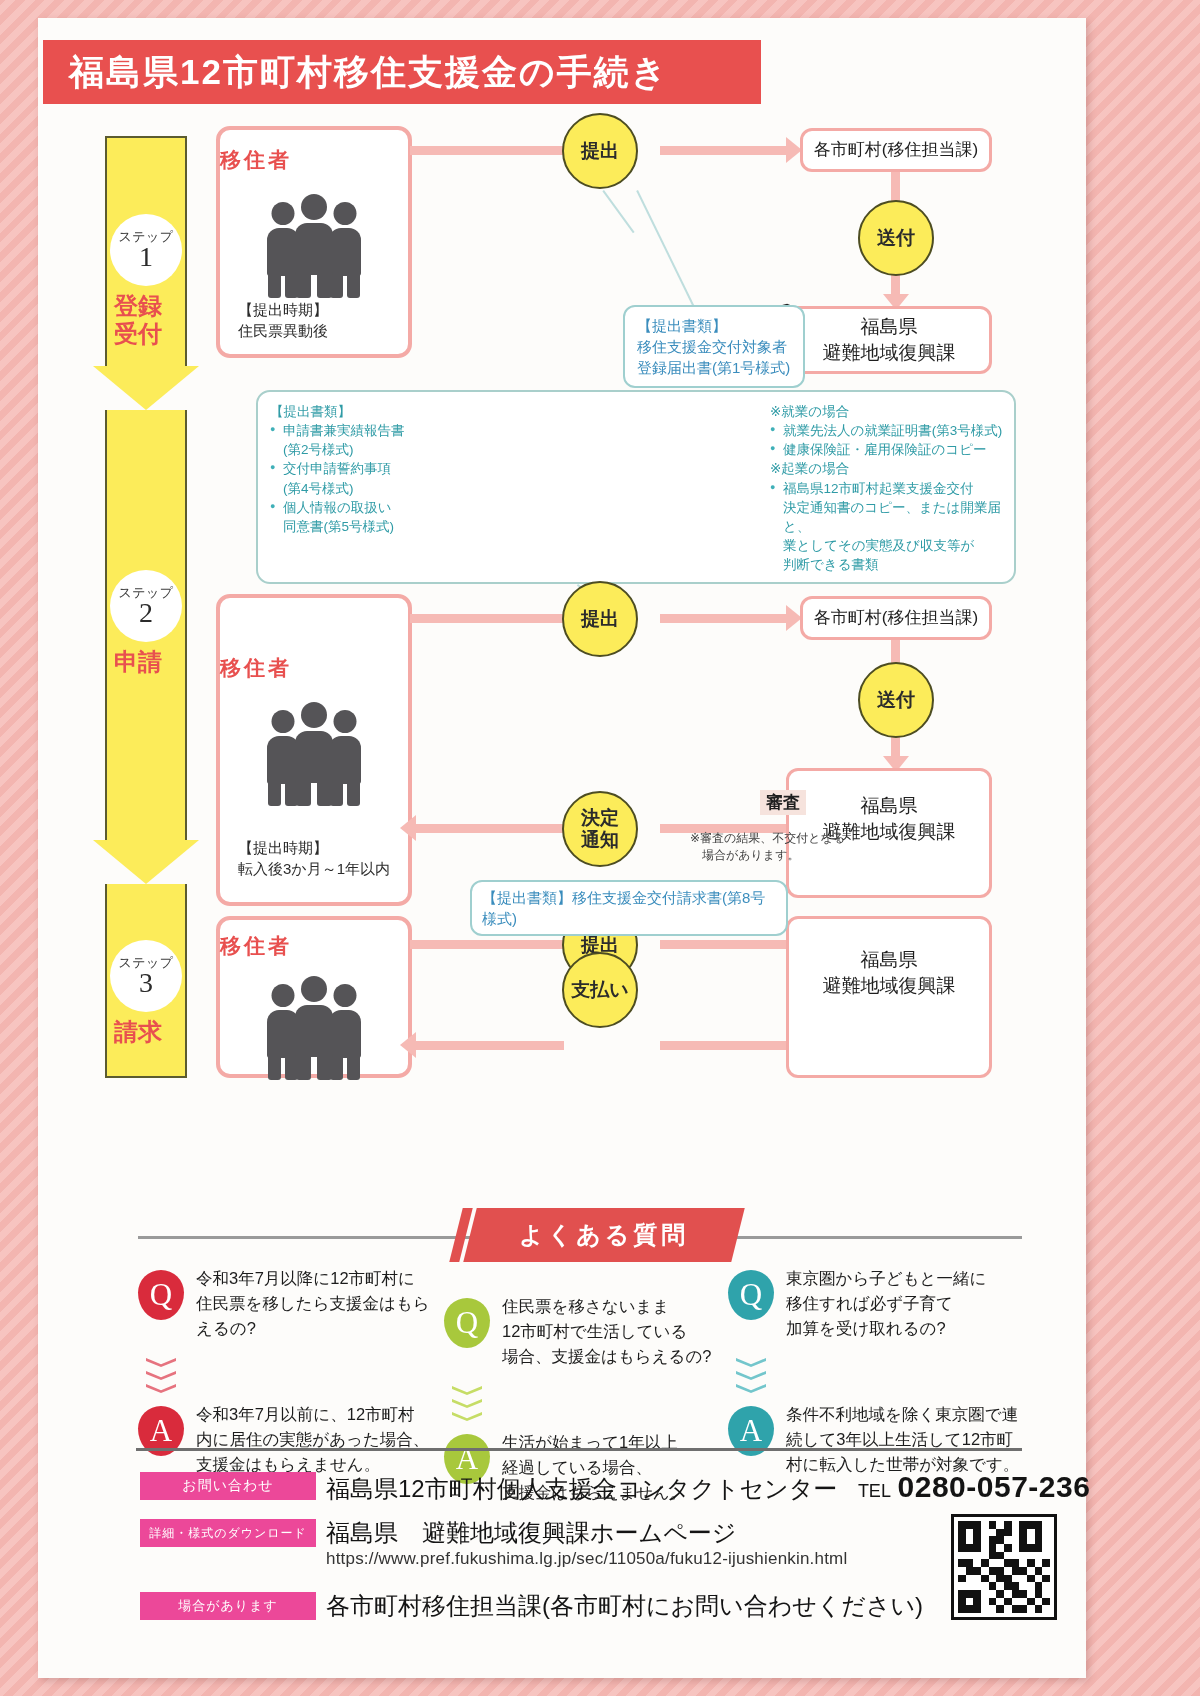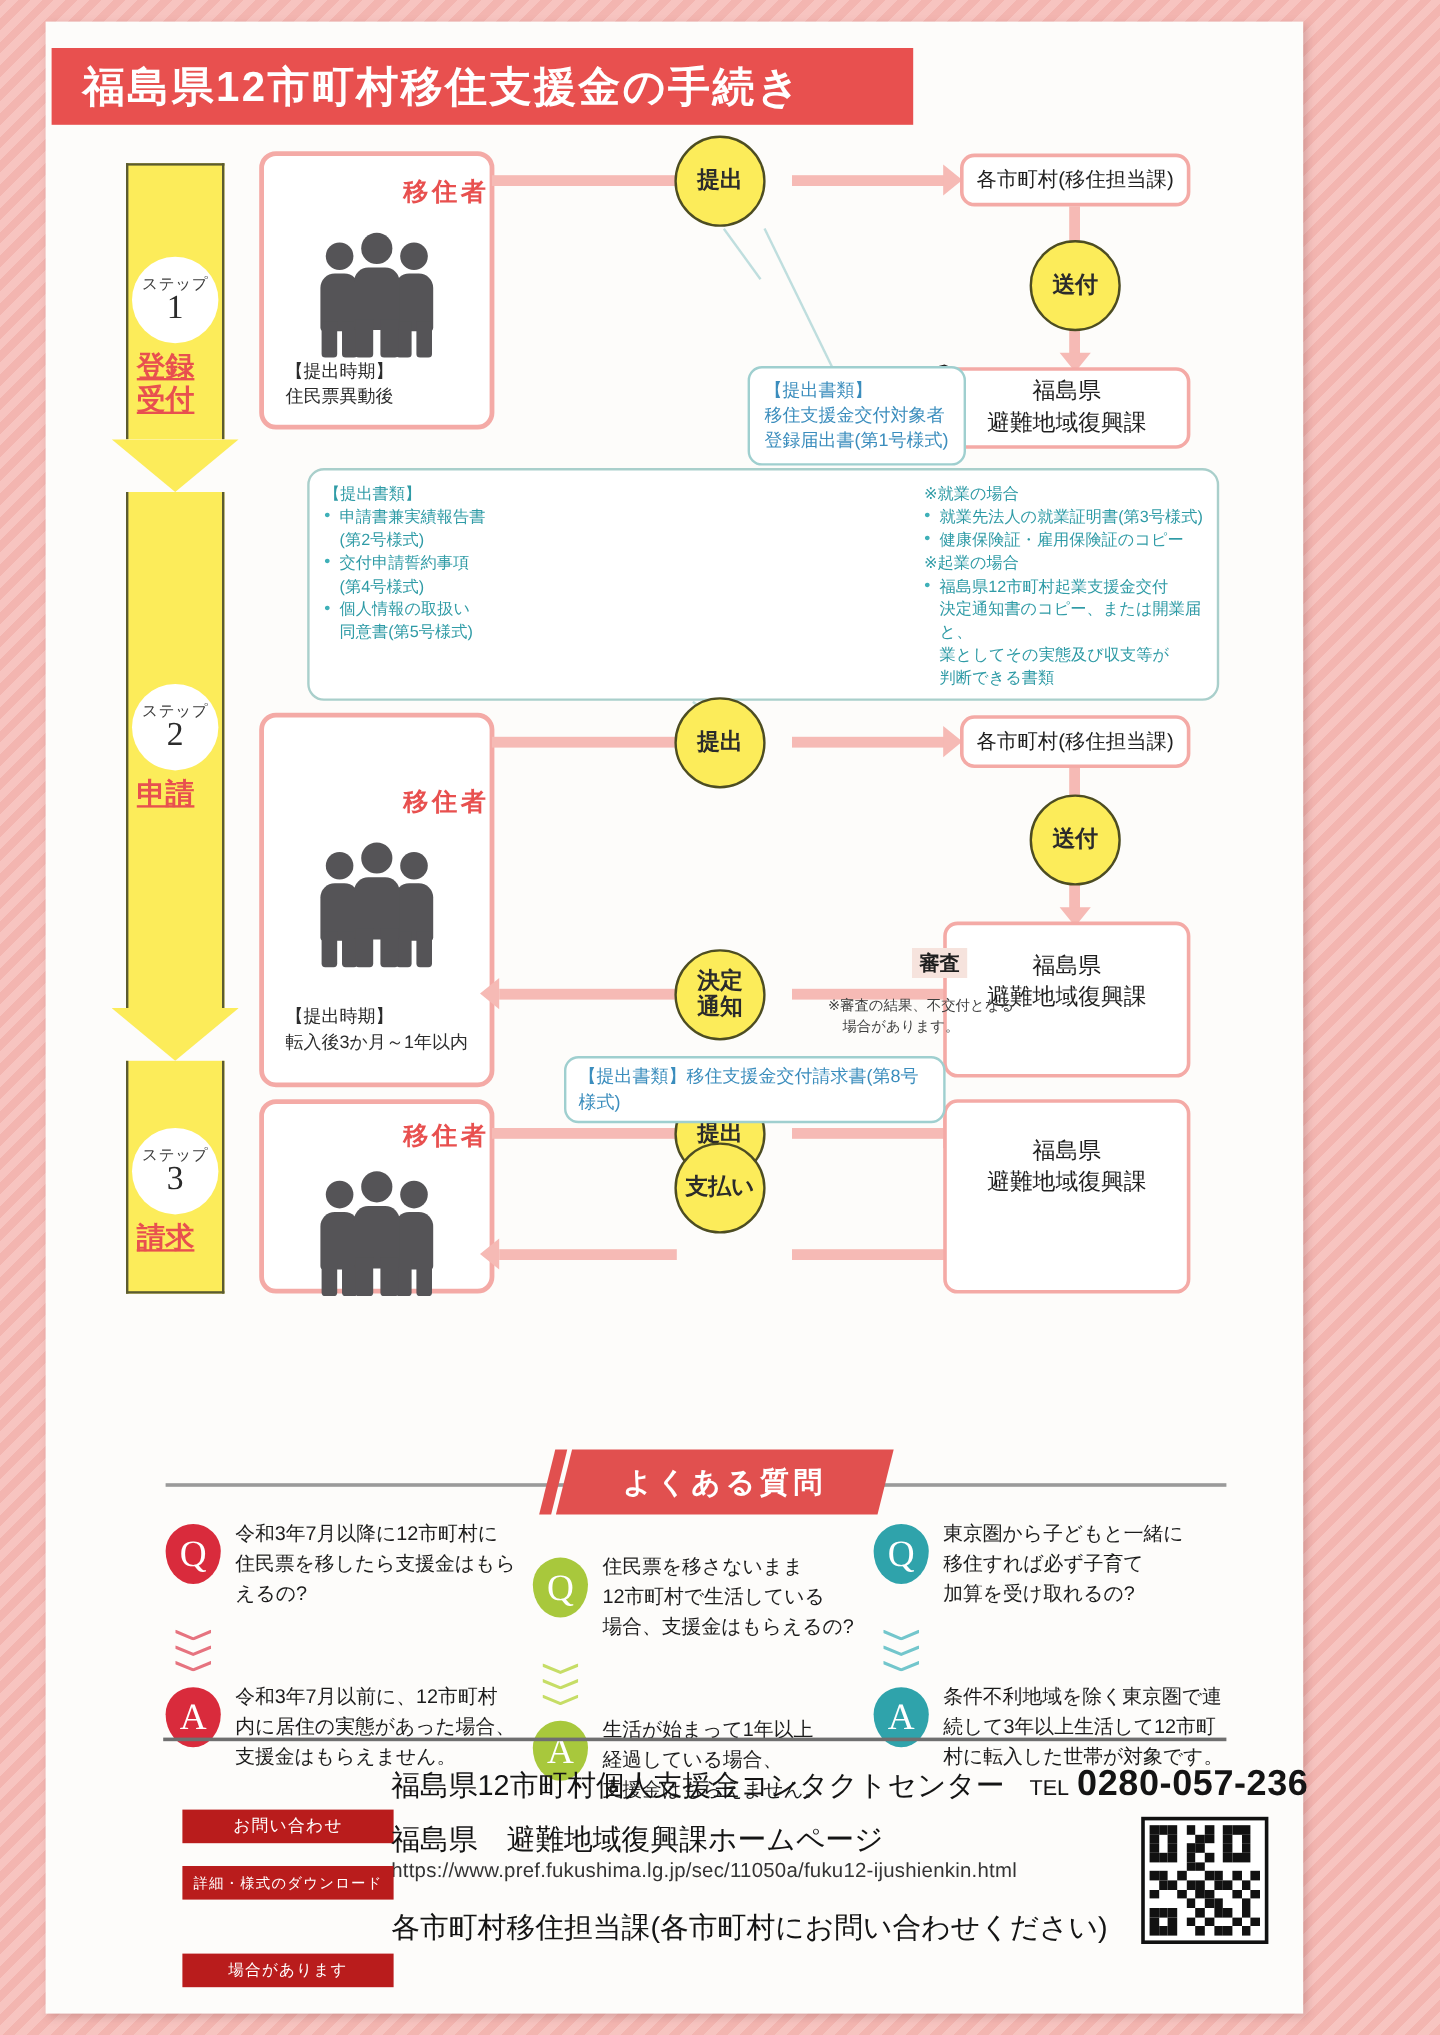--- a/index.html
+++ b/index.html
@@ -64,33 +64,33 @@
     border-radius: 50%;
     display: flex; flex-direction: column;
     align-items: center; justify-content: center;
     line-height: 1;
   }
   .step-badge .sb-word { font-size: 13px; color: #3b3b3b; letter-spacing: .5px; }
   .step-badge .sb-num  { font-size: 28px; color: #2b2b2b; font-family: "Liberation Serif", serif; }
   .step-label {
     position: absolute; left: 67px; width: 66px;
     color: #e8504f; font-size: 24px; font-weight: bold;
-    text-align: center; line-height: 1.18; text-decoration: underline;
+    text-align: center; line-height: 1.18;
   }
 
   
   .migrant-card {
     position: absolute;
     border: 4px solid #f4aaa6;
     border-radius: 14px;
     background: #fff;
   }
   .migrant-card .mc-title {
     position: absolute; left: 0; right: 0; top: 16px;
-    text-align: right; color: #e8504f;
+    text-align: left; color: #e8504f;
     font-size: 21px; font-weight: bold; letter-spacing: 3px; font-family: Liberation Serif, serif;
   }
   .people { position: absolute; left: 0; right: 0; top: 56px; height: 112px;
             display: flex; align-items: flex-end; justify-content: center; }
   .person { position: relative; width: 34px; height: 96px; margin: 0 -3px; }
   .person .head {
     position: absolute; top: 0; left: 50%; transform: translateX(-50%);
     width: 23px; height: 23px; border-radius: 50%; background: #555457;
   }
   .person .body {
@@ -225,26 +225,26 @@
   .chev span {
     position: absolute; left: 0; width: 30px; height: 9px;
     clip-path: polygon(0 0, 50% 70%, 100% 0, 100% 32%, 50% 100%, 0 32%);
   }
 
   
   #footer { position: absolute; left: 98px; top: 1452px; width: 900px; }
   #footer-rule { position: absolute; left: 98px; top: 1430px; width: 886px; height: 3px; background: #6f6f6f; }
   .fr { position: relative; margin-bottom: 13px; }
   .ftag {
-    position: absolute; left: 16px; top: 2px;
+    position: absolute; left: 4px; top: 2px;
     width: 176px; height: 28px;
-    background: #b91c1c;
+    background: #ec4899;
     color: #fff; font-size: 14px;
     display: flex; align-items: center; justify-content: center;
-    letter-spacing: 1px; white-space: nowrap; margin-top: 36px;
+    letter-spacing: 1px; white-space: nowrap;
   }
   .fmain { margin-left: 190px; font-size: 24px; color: #141414; font-weight: 500; white-space: nowrap; }
   .furl  { margin-left: 190px; font-size: 17px; color: #333; letter-spacing: .2px; }
   .ftel  { font-size: 18px; letter-spacing: 0; }
   .ftelnum { font-size: 30px; font-weight: bold; letter-spacing: .5px; }
 
   
   #qr { position: absolute; left: 913px; top: 1496px; width: 106px; height: 106px;
         background: #fff; border: 3px solid #111; padding: 4px; }
   #qr .grid { width: 100%; height: 100%; display: grid;

